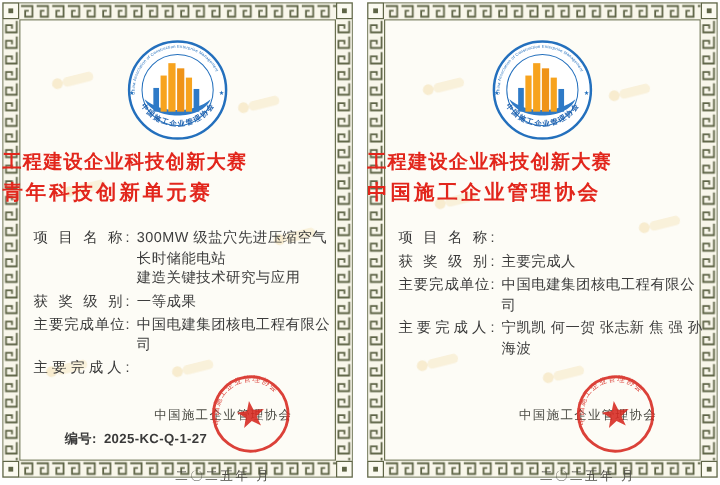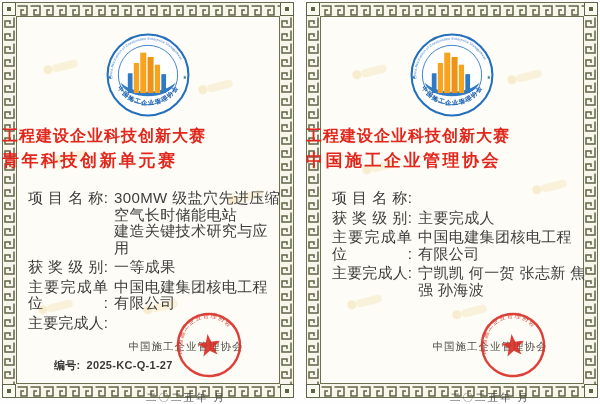--- a/index.html
+++ b/index.html
@@ -25,21 +25,21 @@
 
   
   .logo{position:absolute;top:30px;left:50%;margin-left:-43px;width:86px;height:86px;}
 
   
   .titles{position:absolute;top:123px;left:0;right:0;color:#e2261c;font-weight:700;}
   .t1{font-size:16px;letter-spacing:1px;line-height:22px;}
   .t2{font-size:17px;letter-spacing:2.5px;line-height:24px;margin-top:2px;}
 
   
-  .fields{position:absolute;top:188px;left:26px;right:12px;color:#3d3d3d;font-size:15px;}
+  .fields{position:absolute;top:188px;left:26px;right:12px;color:#3d3d3d;font-size:12px;}
   .field{display:flex;margin-bottom:3px;}
   .flabel{width:80px;flex:none;text-align:justify;text-align-last:justify;line-height:16.5px;color:#3a3a3a;}
   .fvalue{flex:1;margin-left:6px;white-space:pre-line;letter-spacing:.4px;line-height:16.5px;}
 
   
   .issuer{position:absolute;top:337px;left:86px;width:196px;text-align:center;color:#4b4b44;font-size:10.5px;}
   .issuer .iname{letter-spacing:1px;line-height:15px;}
   .issuer .idate{letter-spacing:2px;line-height:15px;margin-top:36px;}
 
   

